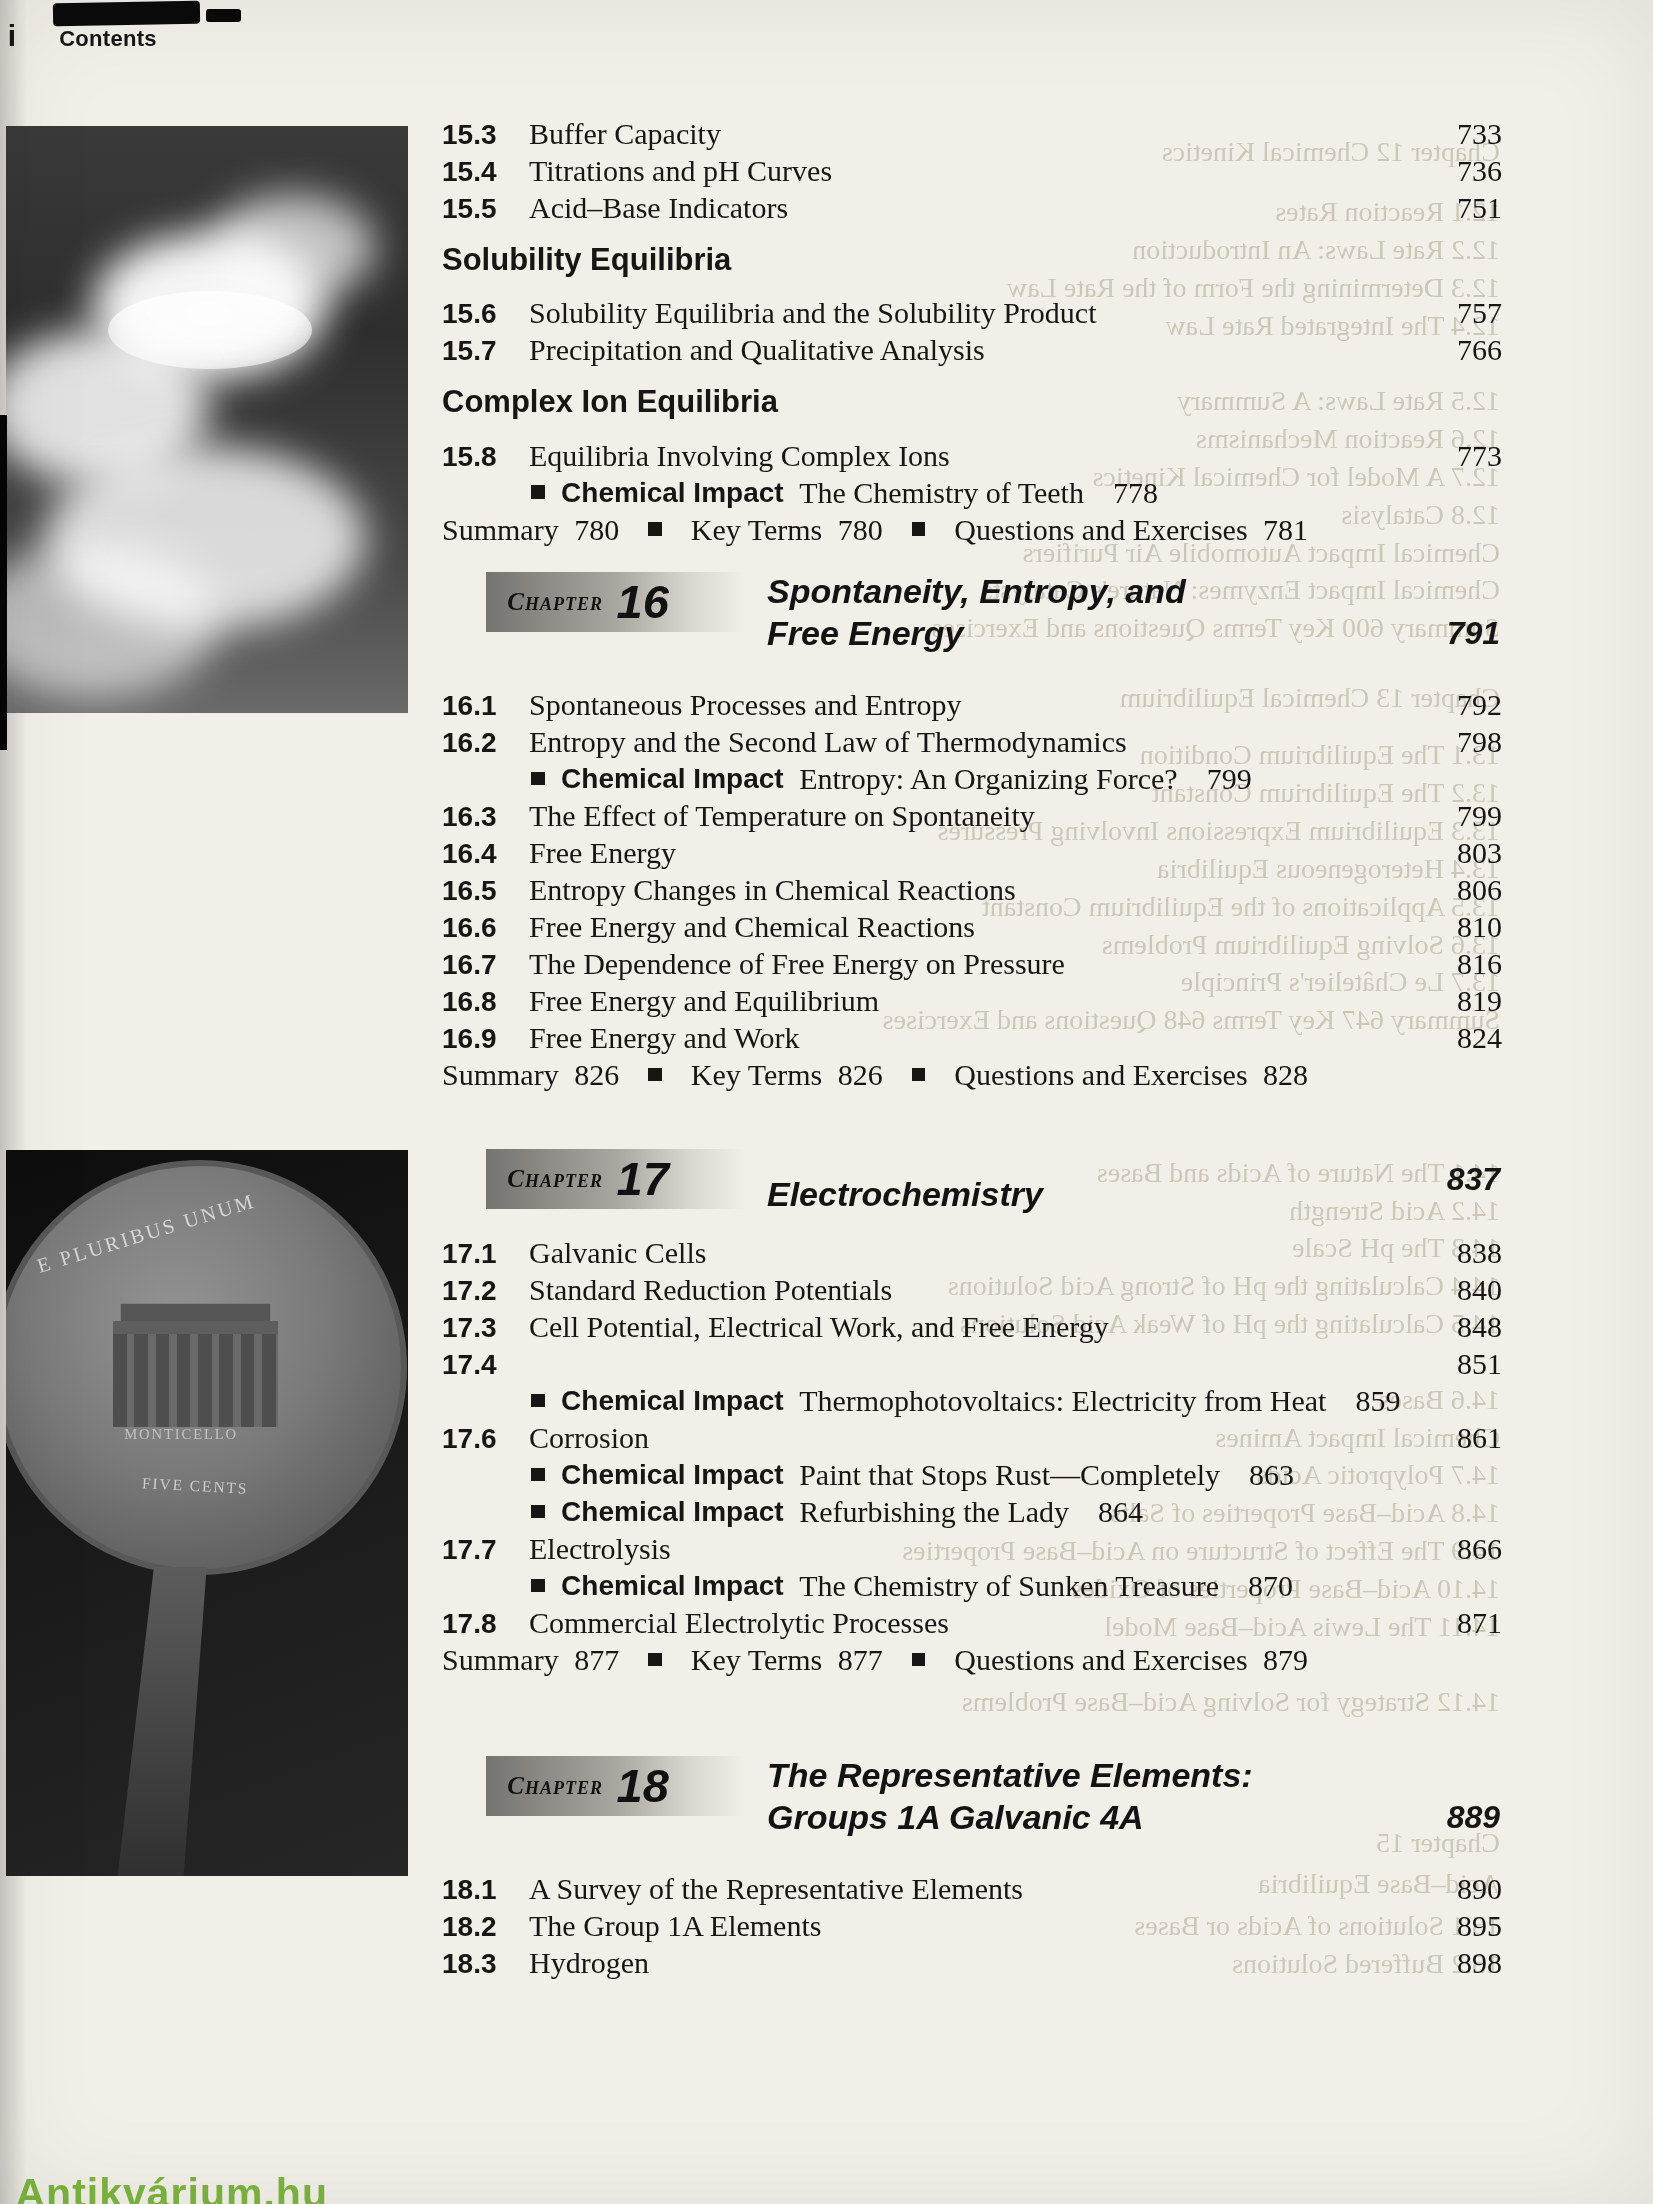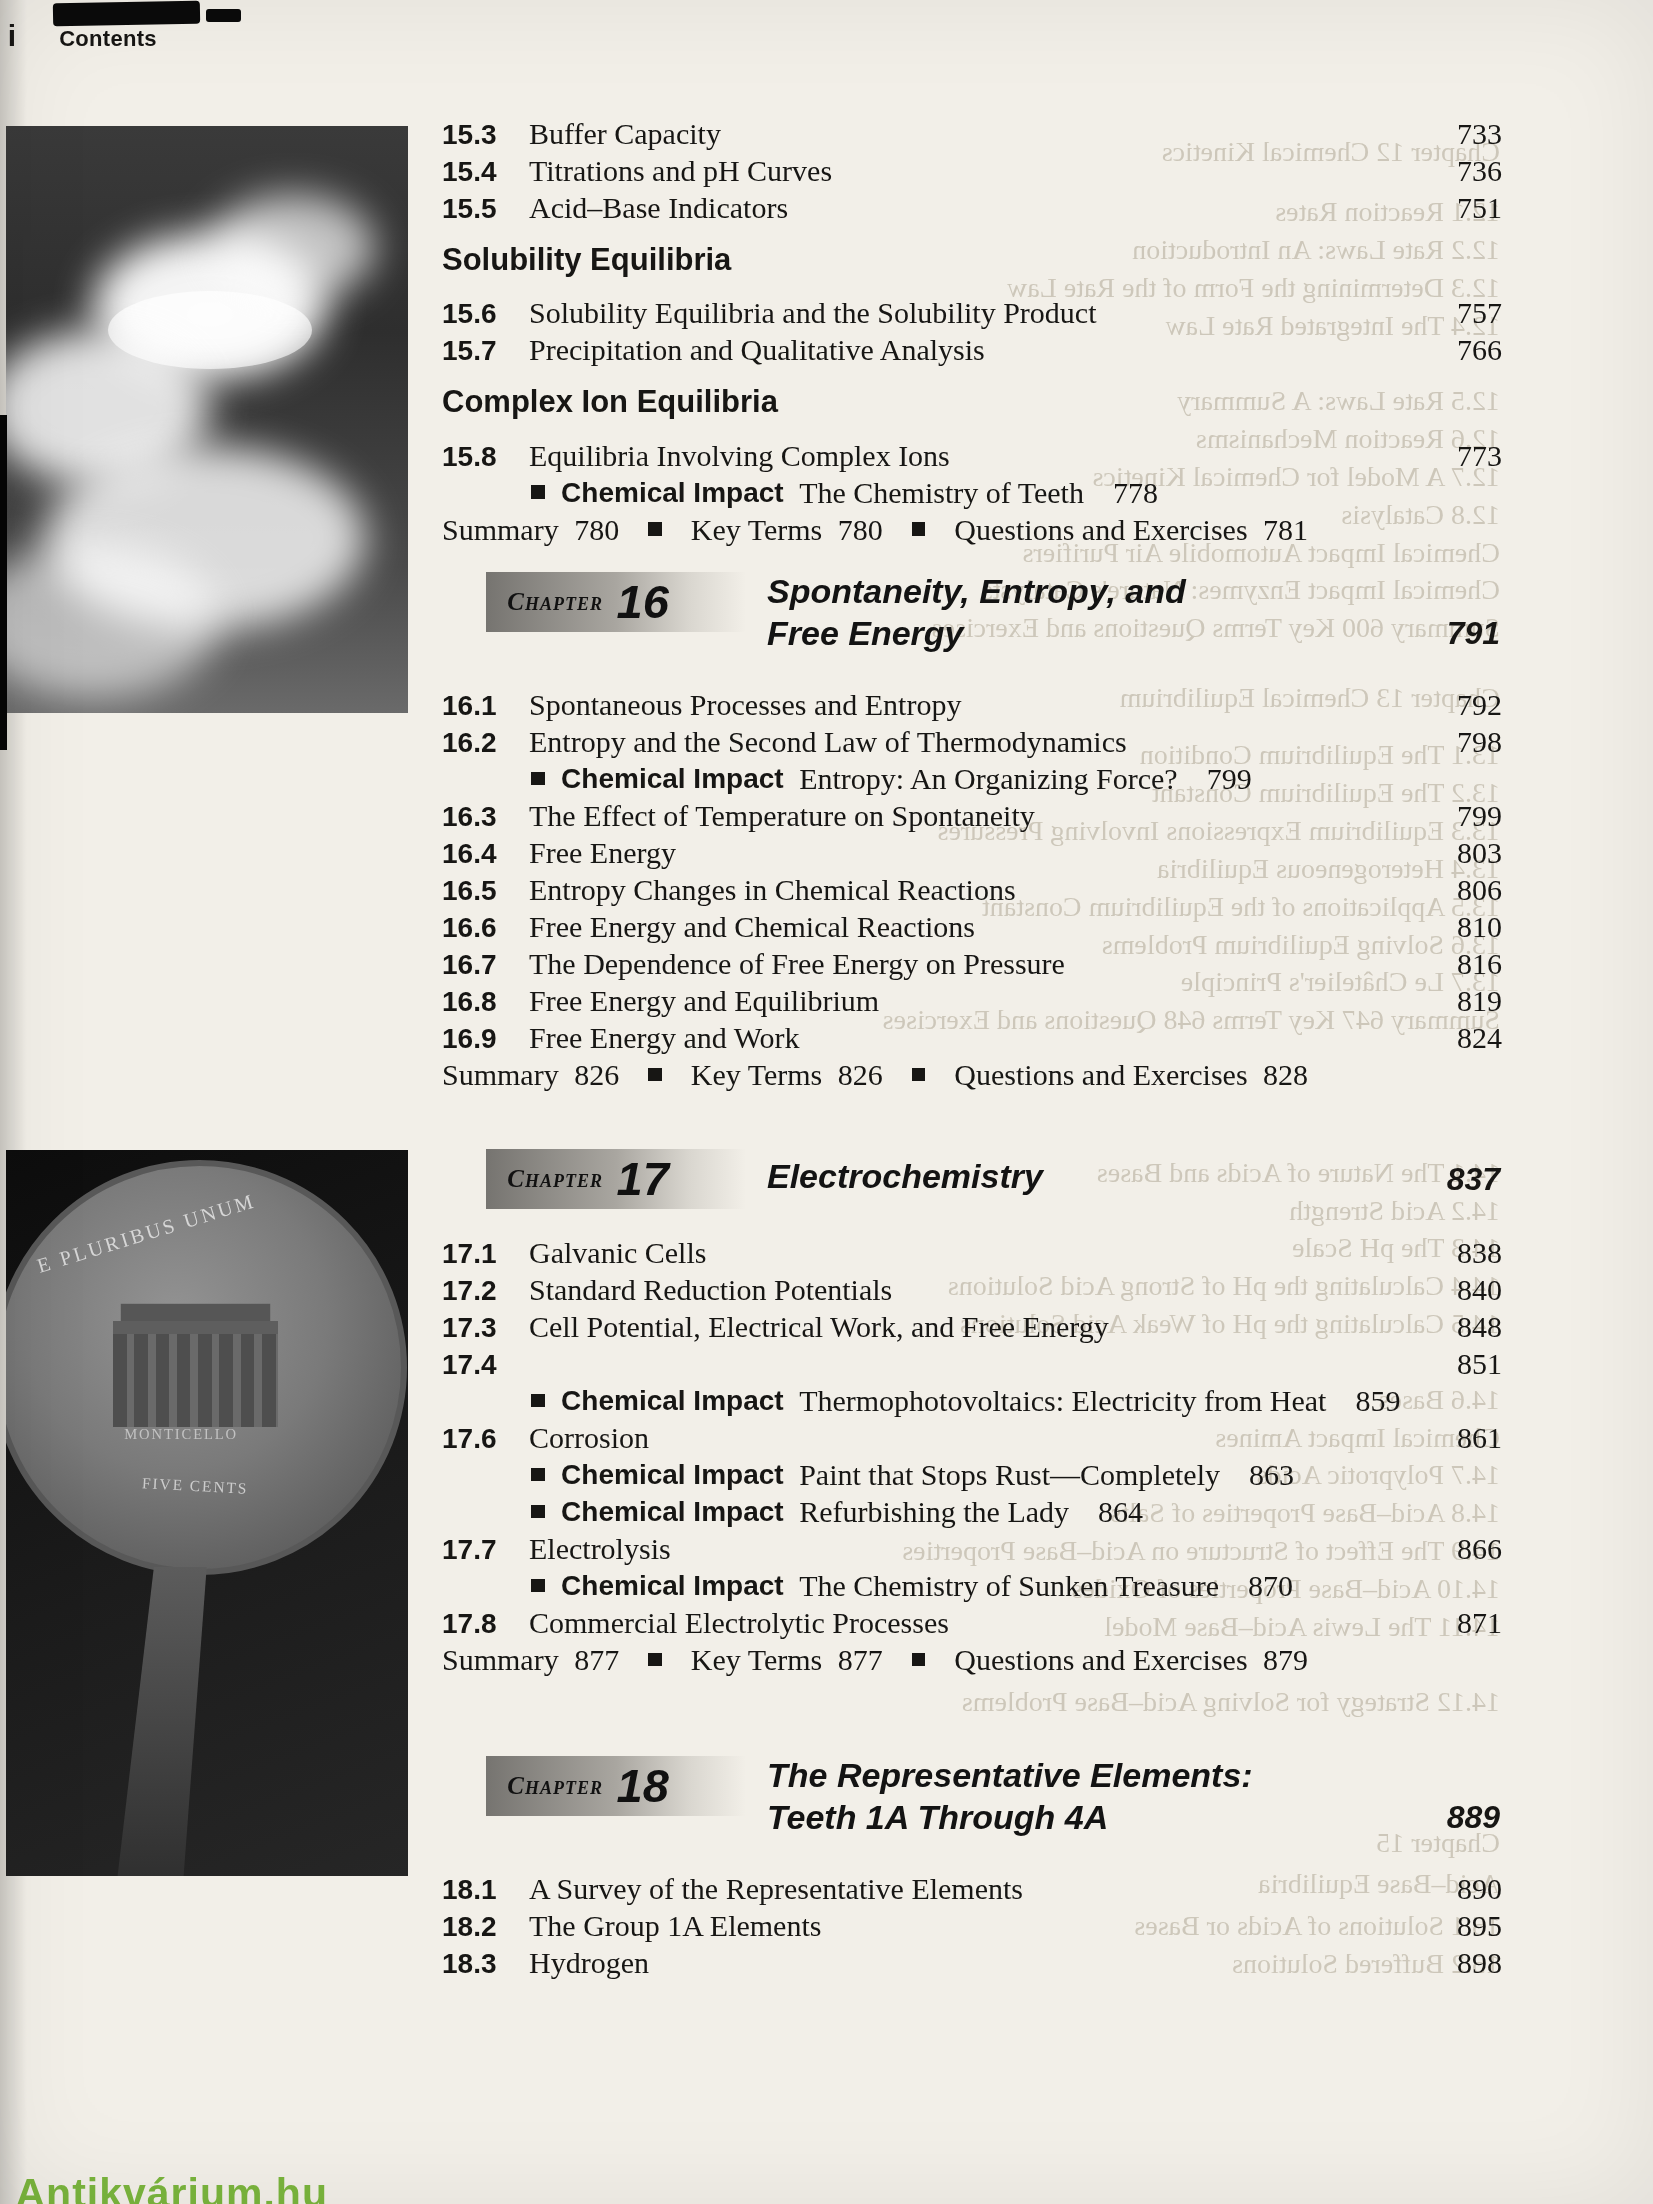--- a/index.html
+++ b/index.html
@@ -88,21 +88,21 @@
   .chaphead.one{height:89px;}
   .banner{position:absolute;left:44px;top:3.9px;width:260px;height:60px;display:flex;align-items:center;
     padding-left:21.3px;box-sizing:border-box;
     background:linear-gradient(90deg,#767470 0%,#a9a6a0 50%,#d9d6cf 78%,rgba(217,214,207,0) 100%);}
   .cword{font-family:"Liberation Serif",serif;font-style:italic;font-weight:700;font-size:25px;
     font-variant:small-caps;letter-spacing:1px;color:#111;}
   .cnum{font-family:"Liberation Sans",sans-serif;font-style:italic;font-weight:700;font-size:47px;
     margin-left:13.6px;color:#111;}
   .ctitle{position:absolute;left:325px;top:1.9px;font-family:"Liberation Sans",sans-serif;
     font-style:italic;font-weight:700;font-size:34px;line-height:42px;color:#131313;}
-  .chaphead.one .ctitle{top:10px;}
+  .chaphead.one .ctitle{top:28px;}
   .cpage{position:absolute;right:1.9px;font-family:"Liberation Sans",sans-serif;font-style:italic;
     font-weight:700;font-size:32px;}
   .chaphead.two .cpage{top:47px;}
   .chaphead.one .cpage{top:15.5px;}
 
   
   .watermark{position:absolute;left:15.5px;top:2170px;z-index:5;
     font-family:"Liberation Sans",sans-serif;font-weight:700;font-size:41px;
     color:rgba(112,176,46,.92);letter-spacing:1px;}
 </style>
@@ -409,21 +409,21 @@
 </div>
 
 <div class="block b18">
   <div class="chaphead two">
     <div class="banner">
       <span class="cword">Chapter</span>
       <span class="cnum">18</span>
     </div>
     <div class="ctitle">
       <div>The Representative Elements:</div>
-      <div>Teeth 1A Through 4A</div>
+      <div>Groups 1A Galvanic 4A</div>
     </div>
     <div class="cpage">889</div>
   </div>
   <div class="entry">
     <span class="num">18.1</span>
     <span class="title">A Survey of the Representative Elements</span>
     <span class="fill"></span>
     <span class="page">890</span>
   </div>
   <div class="entry">

